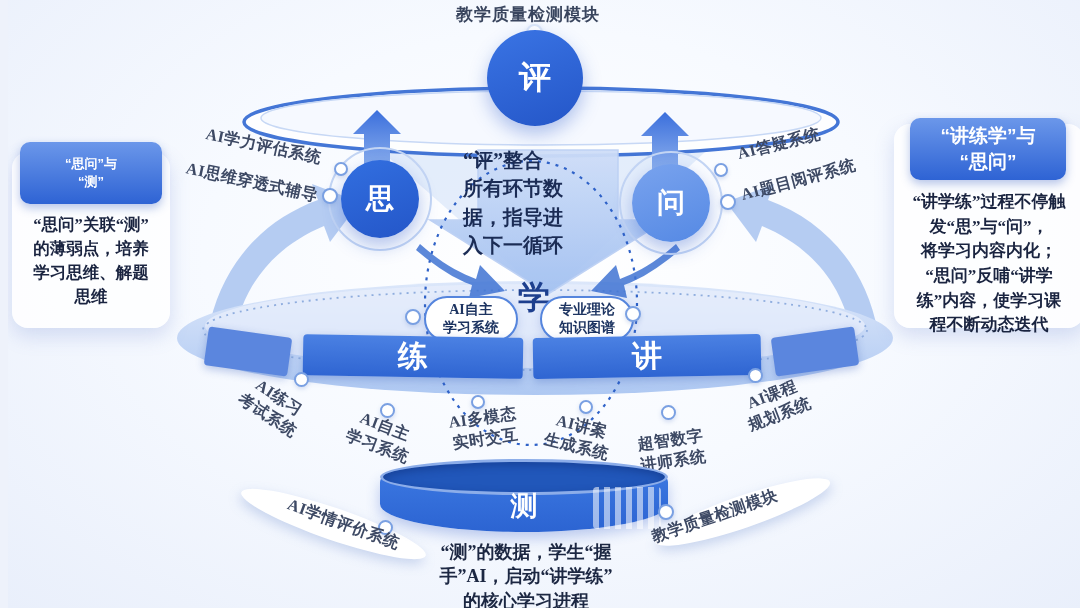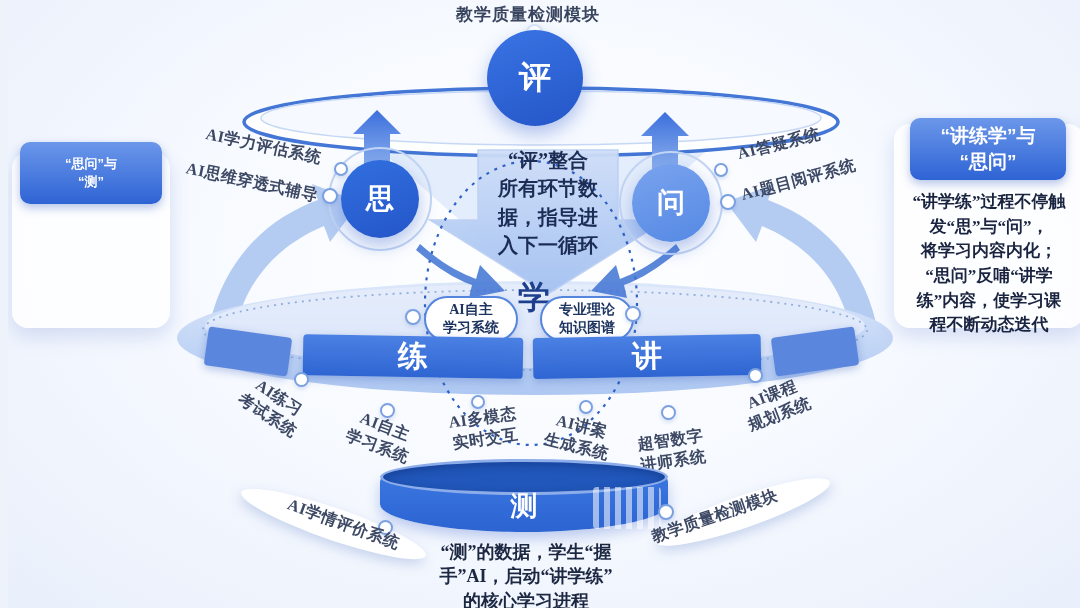--- a/index.html
+++ b/index.html
@@ -118,38 +118,42 @@
     <span>评</span>
   </div>
 
   <div class="abs circle" style="left:333px;top:160px;width:78px;height:78px;background:linear-gradient(160deg,#3identity26fe0,#2b62d7);background:linear-gradient(160deg,#326fe0,#2456c8);font-size:28px;">
     <span>思</span>
   </div>
   <div class="abs circle" style="left:624px;top:164px;width:78px;height:78px;background:linear-gradient(160deg,#79a3ee,#5589e4);font-size:28px;">
     <span>问</span>
   </div>
 
-  <div class="abs multiline" style="left:455px;top:146px;width:170px;text-align:center;font-size:20px;font-weight:700;color:#1b2c55;line-height:1.42;font-family:'Liberation Serif',serif;">“评”整合
+  <div class="abs multiline" style="left:455px;top:146px;width:170px;text-align:left;font-size:20px;font-weight:700;color:#1b2c55;line-height:1.42;font-family:'Liberation Serif',serif;">“评”整合
 所有环节数
 据，指导进
 入下一循环</div>
 
   <div class="sys-label" style="left:183px;top:136px;width:145px;font-size:16px;transform:rotate(12deg);">AI学力评估系统</div>
   <div class="sys-label" style="left:165px;top:172px;width:158px;font-size:16px;transform:rotate(12deg);">AI思维穿透式辅导</div>
   <div class="dot" style="left:326px;top:162px;width:14px;height:14px;"></div>
   <div class="dot" style="left:314px;top:188px;width:16px;height:16px;"></div>
 
   <div class="sys-label" style="left:716px;top:134px;width:110px;font-size:16px;transform:rotate(-14deg);">AI答疑系统</div>
   <div class="sys-label" style="left:718px;top:170px;width:145px;font-size:16px;transform:rotate(-15deg);">AI题目阅评系统</div>
   <div class="dot" style="left:706px;top:163px;width:14px;height:14px;"></div>
   <div class="dot" style="left:712px;top:194px;width:16px;height:16px;"></div>
 
   <div class="side-card" style="left:4px;top:152px;width:158px;height:176px;"></div>
   <div class="side-card-header multiline" style="left:12px;top:142px;width:142px;height:62px;font-size:13px;">“思问”与
 “测”</div>
+  <div class="side-card-body multiline" style="left:8px;top:213px;width:150px;font-size:16.5px;">“思问”关联“测”
+的薄弱点，培养
+学习思维、解题
+思维</div>
 
   <div class="side-card" style="left:886px;top:124px;width:190px;height:204px;"></div>
   <div class="side-card-header multiline" style="left:902px;top:118px;width:156px;height:62px;font-size:19px;">“讲练学”与
 “思问”</div>
   <div class="side-card-body multiline" style="left:888px;top:190px;width:186px;font-size:17px;">“讲学练”过程不停触
 发“思”与“问”，
 将学习内容内化；
 “思问”反哺“讲学
 练”内容，使学习课
 程不断动态迭代</div>

